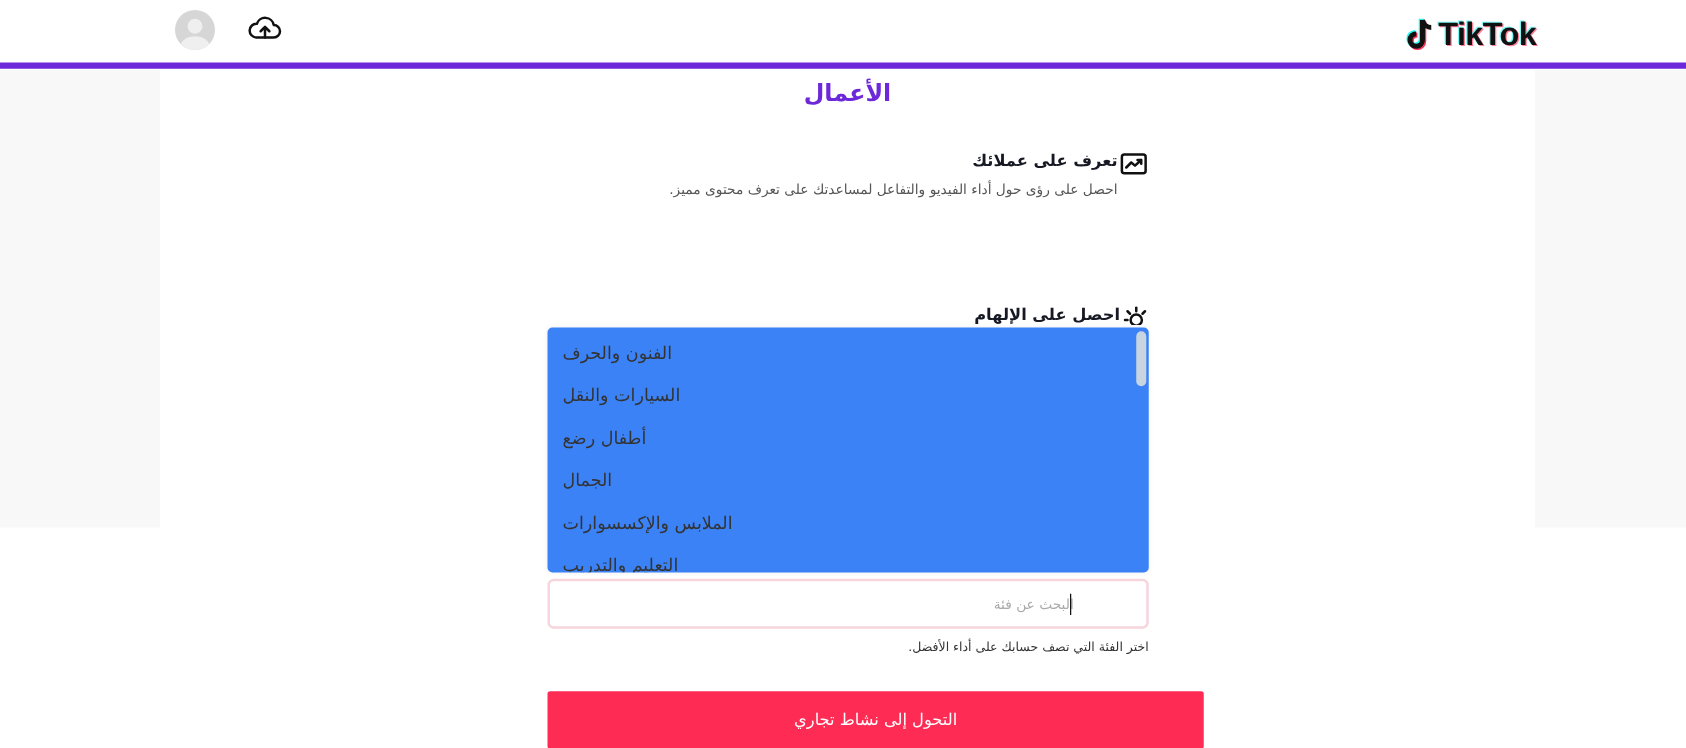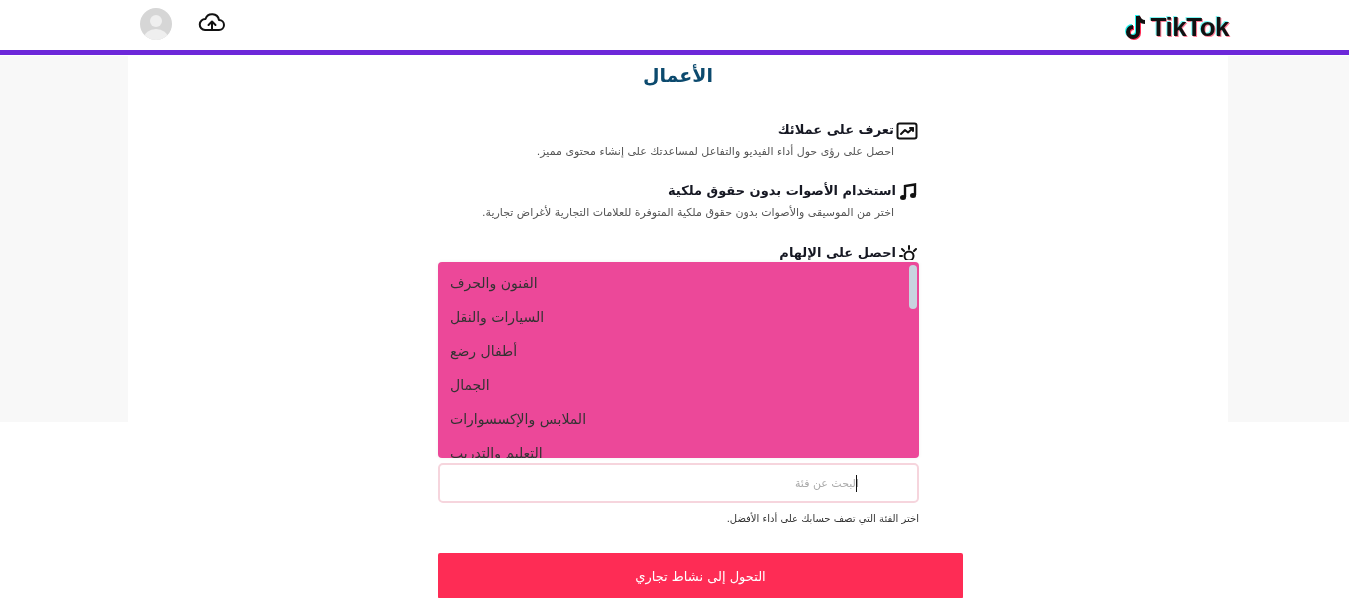--- a/index.html
+++ b/index.html
@@ -24,33 +24,33 @@
   .avatar .head { position: absolute; left: 10px; top: 7px; width: 12px; height: 12px; border-radius: 50%; background: #efefef; }
   .avatar .body { position: absolute; left: 4px; top: 21px; width: 24px; height: 18px; border-radius: 50%; background: #efefef; }
   .upload { position: absolute; left: 198px; top: 11px; width: 28px; height: 24px; cursor: pointer; }
 
   .side-left { position: absolute; left: 0; top: 56px; width: 128px; height: 366px; background: #f8f8f8; }
   .side-right { position: absolute; left: 1228px; top: 56px; width: 121px; height: 366px; background: #f8f8f8; }
 
   .content { position: absolute; left: 128px; top: 56px; width: 1100px; height: 542px; direction: rtl; }
   .page-title {
     position: absolute; top: 8px; left: 0; width: 1100px; text-align: center;
-    font-size: 19px; font-weight: 700; color: #0c4a6e;
+    font-size: 19px; font-weight: 700; color: #6d28d9;
   }
   .feature { position: absolute; right: 310px; width: 460px; text-align: right; }
   .feature-title { display: flex; gap: 2px; font-size: 13px; font-weight: 700; color: #161823; height: 20px; }
   .feature-title svg { flex: none; }
   .feature-desc { font-size: 11px; color: #555; margin-top: 3px; padding-right: 24px; }
   .f1 { top: 66px; }
   .f2 { top: 127px; }
   .f3 { top: 189px; height: 15px; overflow: hidden; }
 
   .dropdown {
     position: absolute; left: 438px; top: 262px; width: 481px; height: 196px;
-    background: #ec4899; border-radius: 4px; box-shadow: 0 0 4px rgba(0,0,0,0.06);
+    background: #3b82f6; border-radius: 4px; box-shadow: 0 0 4px rgba(0,0,0,0.06);
     overflow: hidden; direction: rtl;
   }
   .dropdown-list { position: absolute; left: 0; top: 0; width: 470px; height: 196px; overflow: hidden; }
   .dd-item {
     height: 34px; line-height: 34px; padding-left: 12px; text-align: left; direction: rtl;
     font-size: 14px; color: #333; cursor: pointer;
   }
   .dd-item span { display: inline-block; direction: rtl; }
   .dd-item:first-child { margin-top: 4px; }
   .scrollbar { position: absolute; right: 2px; top: 3px; width: 8px; height: 192px; }
@@ -110,34 +110,23 @@
   <div class="page-title">الأعمال</div>
 
   <div class="feature f1">
     <div class="feature-title">
       <svg width="22" height="18" viewBox="0 0 22 18">
         <rect x="1.5" y="1.5" width="19" height="15" rx="2" fill="none" stroke="#111" stroke-width="2"></rect>
         <path d="M5 12 L9 8 L12 10.5 L17 6 M14 6 H17 V9" fill="none" stroke="#111" stroke-width="2" stroke-linecap="round" stroke-linejoin="round"></path>
       </svg>
       <span>تعرف على عملائك</span>
     </div>
-    <div class="feature-desc">احصل على رؤى حول أداء الفيديو والتفاعل لمساعدتك على إنشاء محتوى مميز.</div>
+    <div class="feature-desc">احصل على رؤى حول أداء الفيديو والتفاعل لمساعدتك على تعرف محتوى مميز.</div>
   </div>
 
-  <div class="feature f2">
-    <div class="feature-title">
-      <svg width="20" height="18" viewBox="0 0 20 18">
-        <path d="M7 14 V3 L17 1.5 V12" fill="none" stroke="#111" stroke-width="2.4"></path>
-        <ellipse cx="5" cy="14.5" rx="3" ry="2.5" fill="#111"></ellipse>
-        <ellipse cx="15" cy="12.5" rx="3" ry="2.5" fill="#111"></ellipse>
-      </svg>
-      <span>استخدام الأصوات بدون حقوق ملكية</span>
-    </div>
-    <div class="feature-desc">اختر من الموسيقى والأصوات بدون حقوق ملكية المتوفرة للعلامات التجارية لأغراض تجارية.</div>
-  </div>
 
   <div class="feature f3">
     <div class="feature-title">
       <svg width="20" height="18" viewBox="0 0 20 18">
         <circle cx="11" cy="11" r="4.5" fill="none" stroke="#111" stroke-width="2"></circle>
         <path d="M11 1 V4 M4 4 L6 6 M18 4 L16 6 M2 11 H4" stroke="#111" stroke-width="2" stroke-linecap="round"></path>
       </svg>
       <span>احصل على الإلهام</span>
     </div>
   </div>

